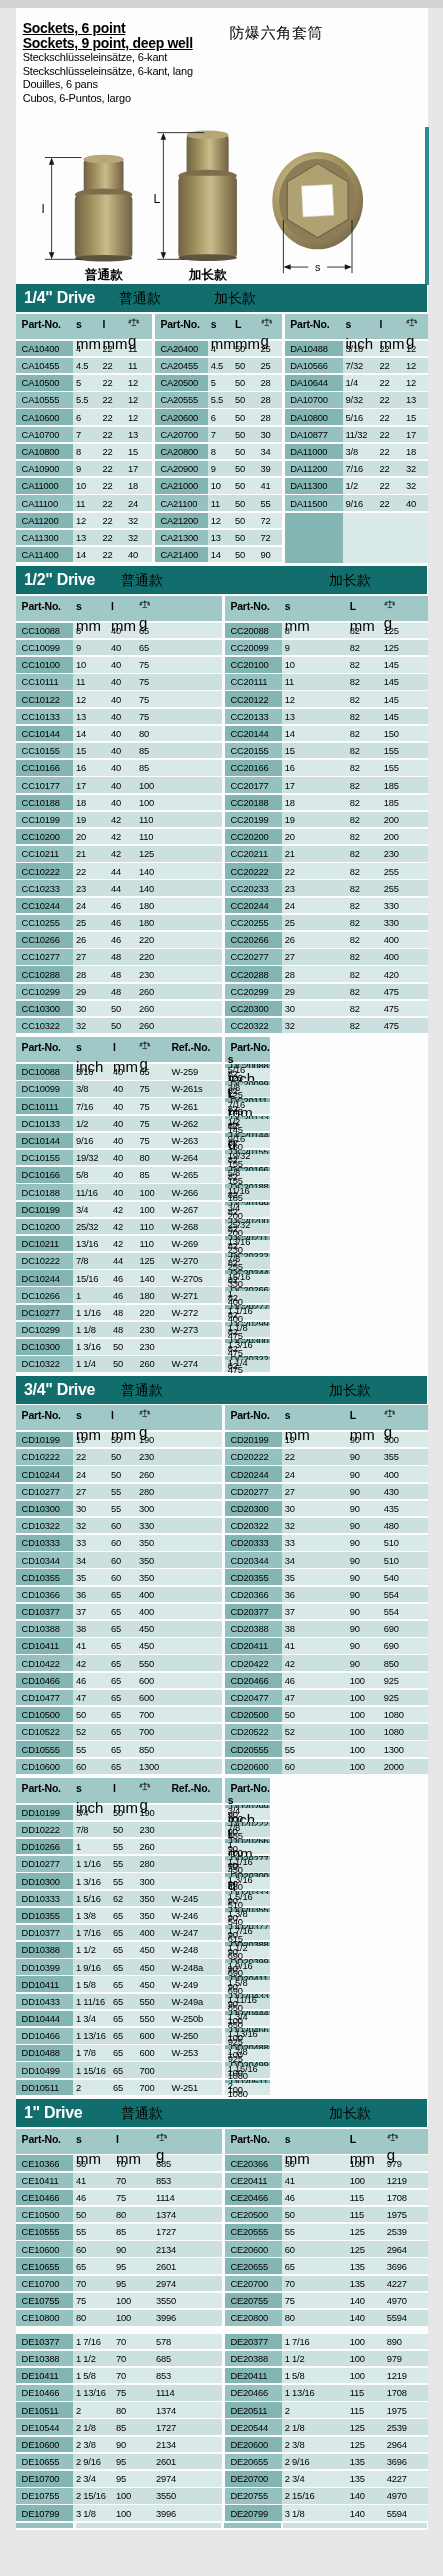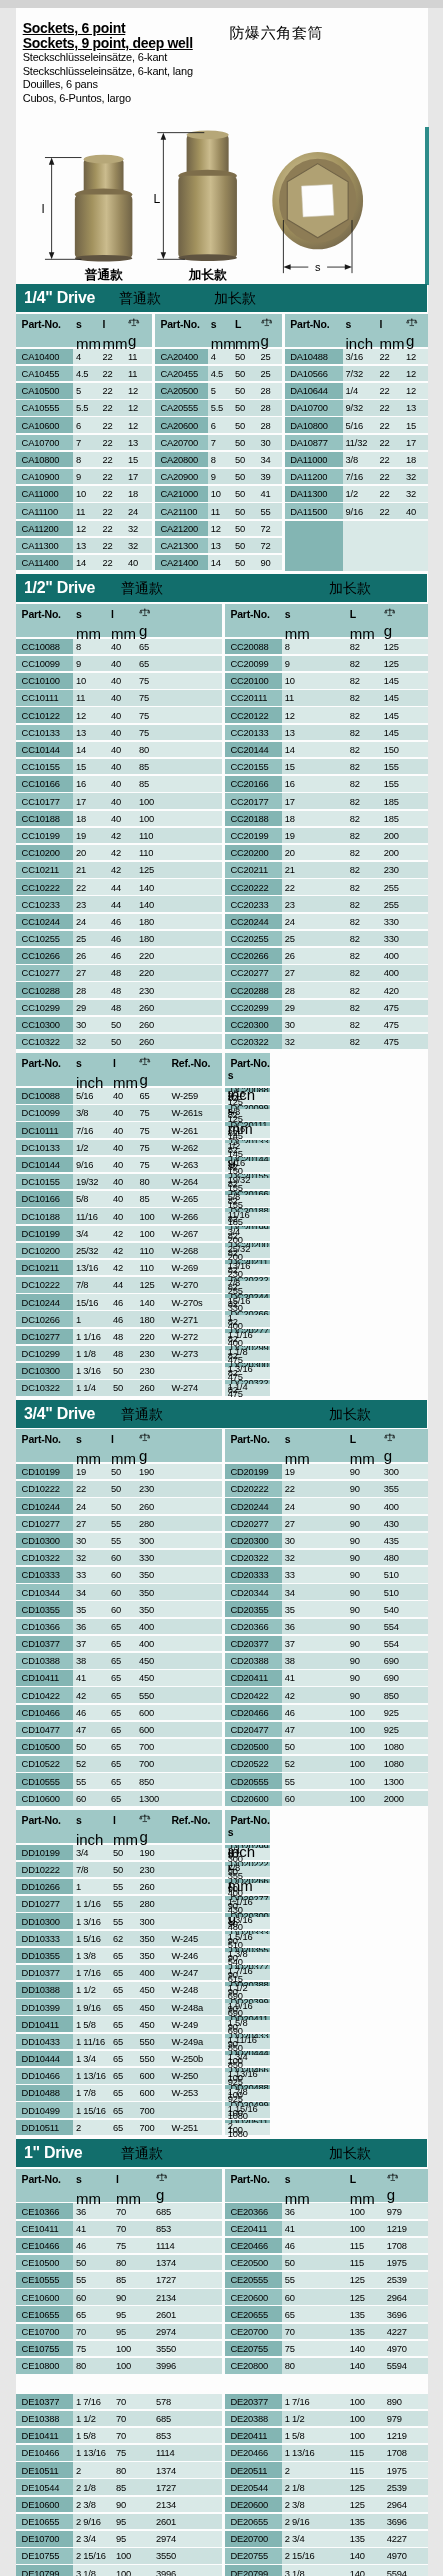--- a/index.html
+++ b/index.html
@@ -20,34 +20,34 @@
   .bar .drive{color:#fff;font-weight:bold;font-size:16px;padding-left:7.8px;letter-spacing:-0.3px;}
   .bar .cn{position:absolute;color:#000;font-size:14px;top:6.1px;}
   .cn-n{left:105px;}
   .cn-l{left:313px;}
   .sec.quarter .cn-n{left:103px;}
   .sec.quarter .cn-l{left:198px;}
   
   .band{display:flex;gap:2.8px;margin:1.7px 0.6px 0 0.6px;}
   .band + .band{margin-top:2.2px;}
   .table{flex:none;}
-  .thead{display:grid;background:#9fc8c6;padding-top:3.9px;height:33px;box-sizing:border-box;}
+  .thead{display:grid;background:#9fc8c6;padding-top:3.9px;height:25px;box-sizing:border-box;}
   .h{padding-left:2.8px;}
   .h.part{padding-left:5.5px;}
   .h .lab{font-weight:bold;font-size:10.5px;letter-spacing:-0.2px;}
   .h .unit{font-size:15px;margin-top:5px;}
   .rows{margin-top:1.7px;}
   .row{display:grid;height:15.5px;margin-bottom:1.7px;align-items:center;font-size:9.4px;letter-spacing:-0.2px;}
   .row .cell{padding-left:2.8px;white-space:nowrap;overflow:hidden;}
   .row .part{padding-left:5.5px;height:100%;display:flex;align-items:center;}
   .row.odd{background:#d9e9e7;}
   .row.even{background:#cce1df;}
   .row.odd .part{background:#83b5b3;}
   .row.even .part{background:#95c2c0;}
-  .row.gap-top{margin-top:20px;}
+  .row.gap-top{margin-top:8px;}
   .row.fillerrow{margin-bottom:0;}
   
   .c-qa{width:136px}.c-qa .thead,.c-qa .row{grid-template-columns:57px 26.6px 25.5px 28px;}
   .c-qb{width:127px}.c-qb .thead,.c-qb .row{grid-template-columns:53px 24.4px 25.5px 24.4px;}
   .c-qc{width:143px}.c-qc .thead,.c-qc .row{grid-template-columns:58px 34px 26.6px 24px;}
   .c-hl{width:206px}.c-hl .thead,.c-hl .row{grid-template-columns:57px 35px 28px 34px 1fr;}
   .c-hr{width:203px}.c-hr .thead,.c-hr .row{grid-template-columns:57px 65px 34px 41px 1fr;}
   .c-il{width:206px}.c-il .thead,.c-il .row{grid-template-columns:57px 37px 26.6px 32px 51px 1fr;}
   .c-ol{width:206px}.c-ol .thead,.c-ol .row{grid-template-columns:57px 40px 40px 51px 1fr;}
   .c-or{width:203px}.c-or .thead,.c-or .row{grid-template-columns:57px 65px 37px 44px 1fr;}

